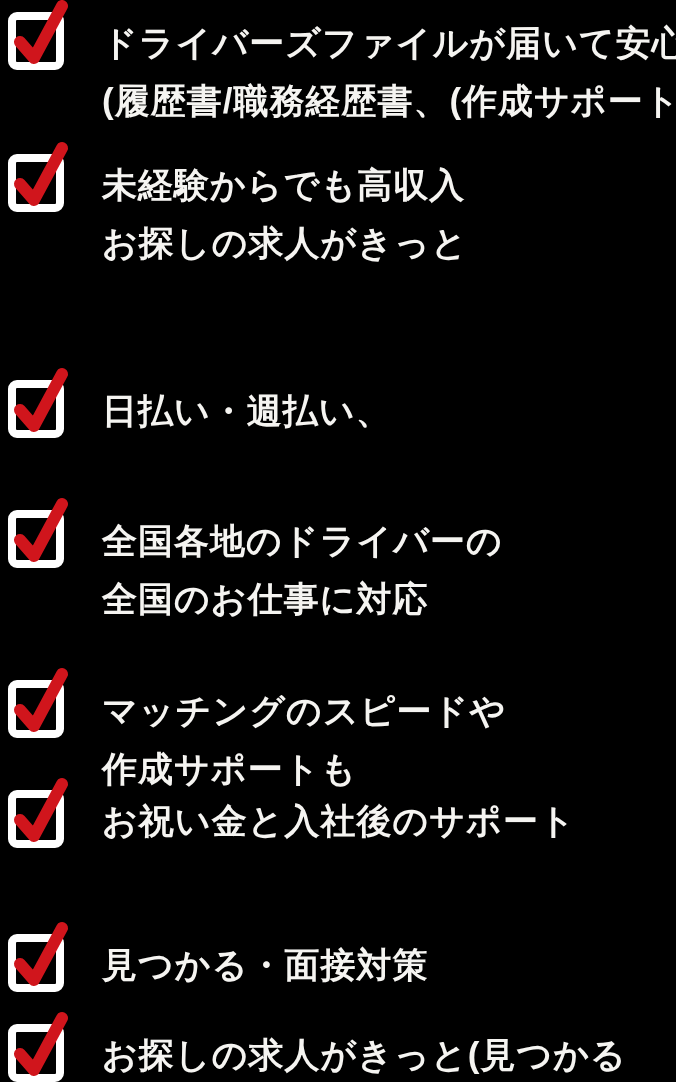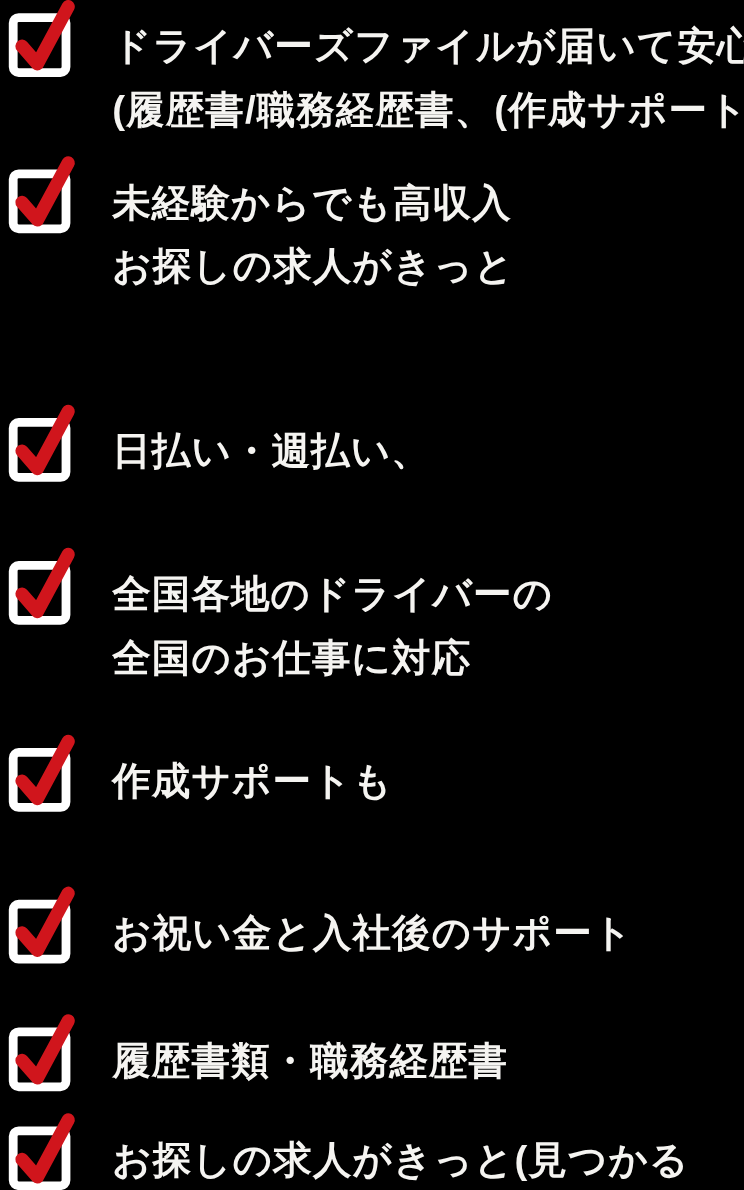--- a/index.html
+++ b/index.html
@@ -82,45 +82,46 @@
   </div>
 
   <div class="item" style="top: 668px;">
     <button class="checkbox" aria-checked="true">
       <svg viewBox="0 0 58 72">
         <rect x="4" y="16" width="48" height="50" rx="5" fill="none" stroke="var(--box,#ffffff)" stroke-width="8"></rect>
         <path d="M12 42 L26 58 L54 6" fill="none" stroke="var(--red,#d0151c)" stroke-width="12" stroke-linecap="round" stroke-linejoin="round"></path>
       </svg>
     </button>
     <div class="text">
+        <div class="line">マッチングのスピードや</div>
         <div class="line">作成サポートも</div>
       </div>
   </div>
 
-  <div class="item" style="top: 806px;">
+  <div class="item" style="top: 778px;">
     <button class="checkbox" aria-checked="true">
       <svg viewBox="0 0 58 72">
         <rect x="4" y="16" width="48" height="50" rx="5" fill="none" stroke="var(--box,#ffffff)" stroke-width="8"></rect>
         <path d="M12 42 L26 58 L54 6" fill="none" stroke="var(--red,#d0151c)" stroke-width="12" stroke-linecap="round" stroke-linejoin="round"></path>
       </svg>
     </button>
     <div class="text">
         <div class="line">お祝い金と入社後のサポート</div>
       </div>
   </div>
 
   <div class="item" style="top: 922px;">
     <button class="checkbox" aria-checked="true">
       <svg viewBox="0 0 58 72">
         <rect x="4" y="16" width="48" height="50" rx="5" fill="none" stroke="var(--box,#ffffff)" stroke-width="8"></rect>
         <path d="M12 42 L26 58 L54 6" fill="none" stroke="var(--red,#d0151c)" stroke-width="12" stroke-linecap="round" stroke-linejoin="round"></path>
       </svg>
     </button>
     <div class="text">
-        <div class="line">履歴書類・職務経歴書</div>
+        <div class="line">見つかる・面接対策</div>
       </div>
   </div>
 
   <div class="item" style="top: 1012px;">
     <button class="checkbox" aria-checked="true">
       <svg viewBox="0 0 58 72">
         <rect x="4" y="16" width="48" height="50" rx="5" fill="none" stroke="var(--box,#ffffff)" stroke-width="8"></rect>
         <path d="M12 42 L26 58 L54 6" fill="none" stroke="var(--red,#d0151c)" stroke-width="12" stroke-linecap="round" stroke-linejoin="round"></path>
       </svg>
     </button>

